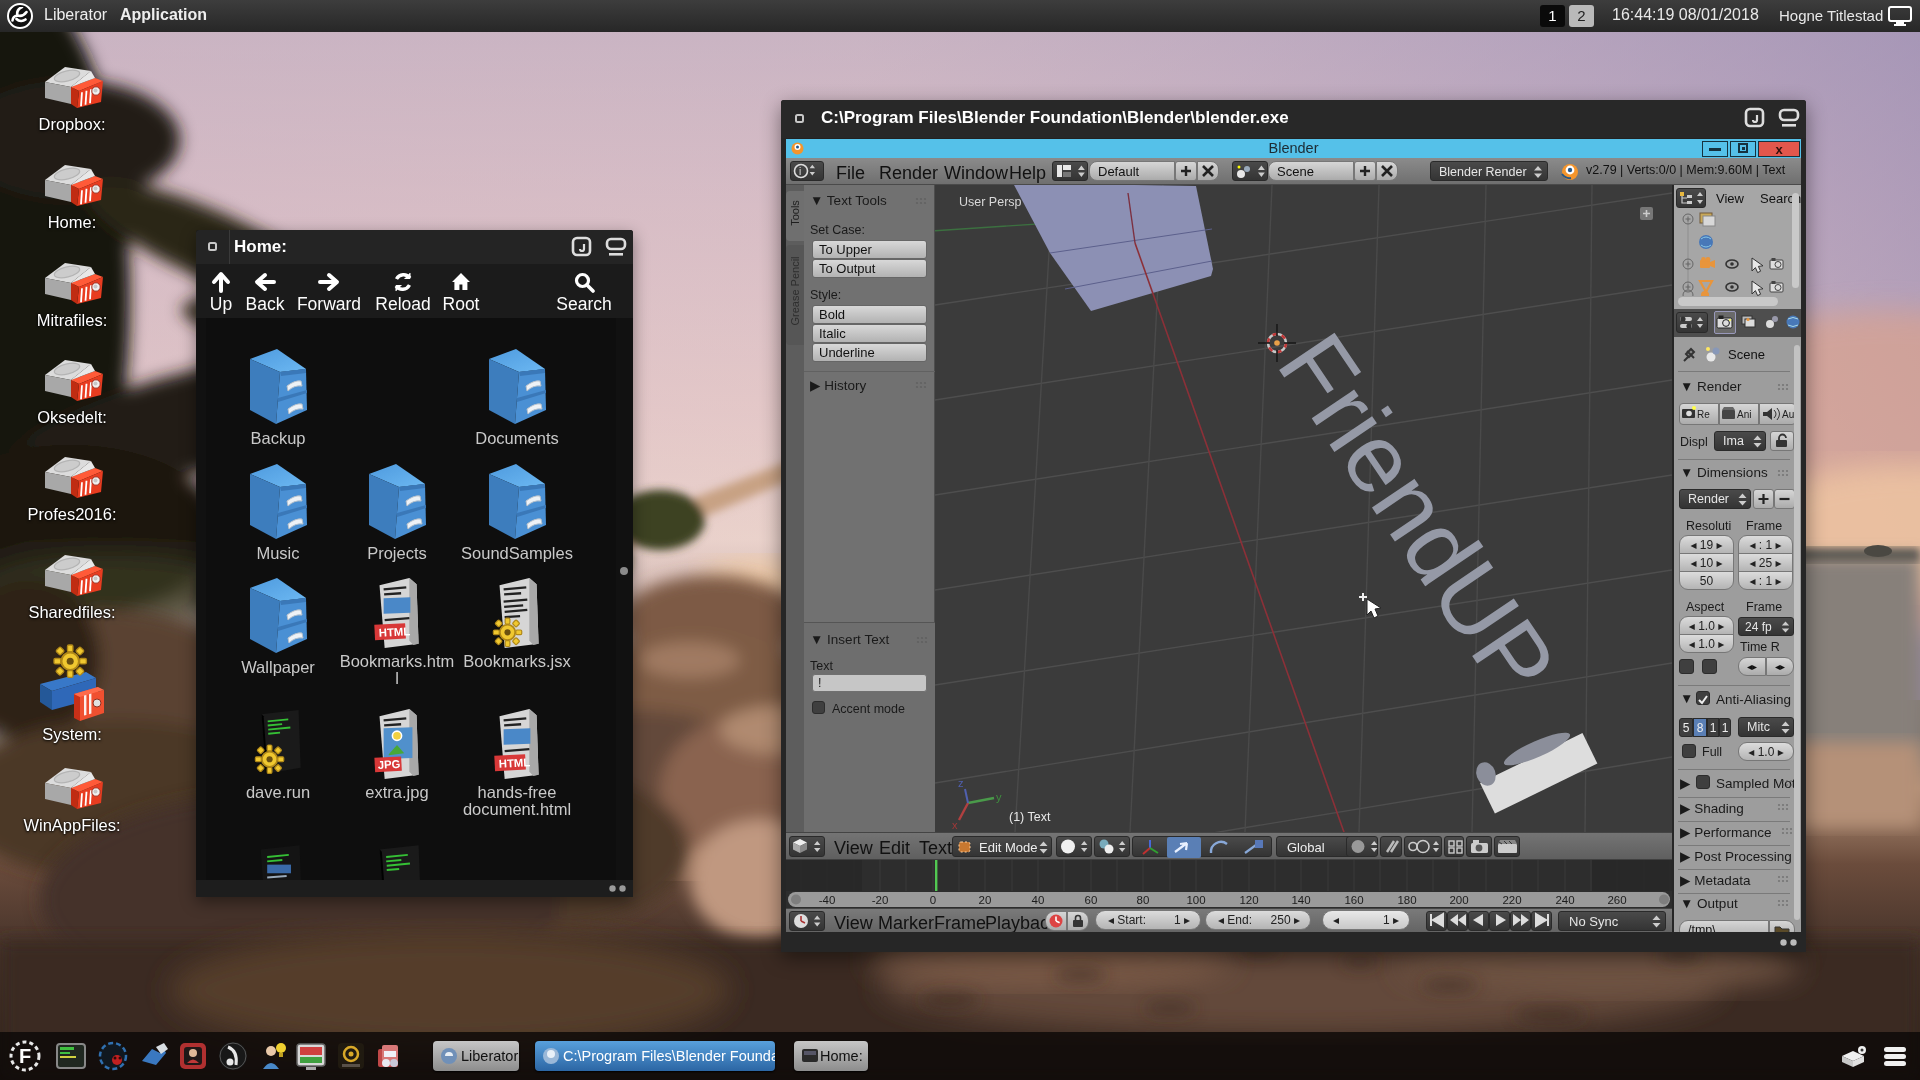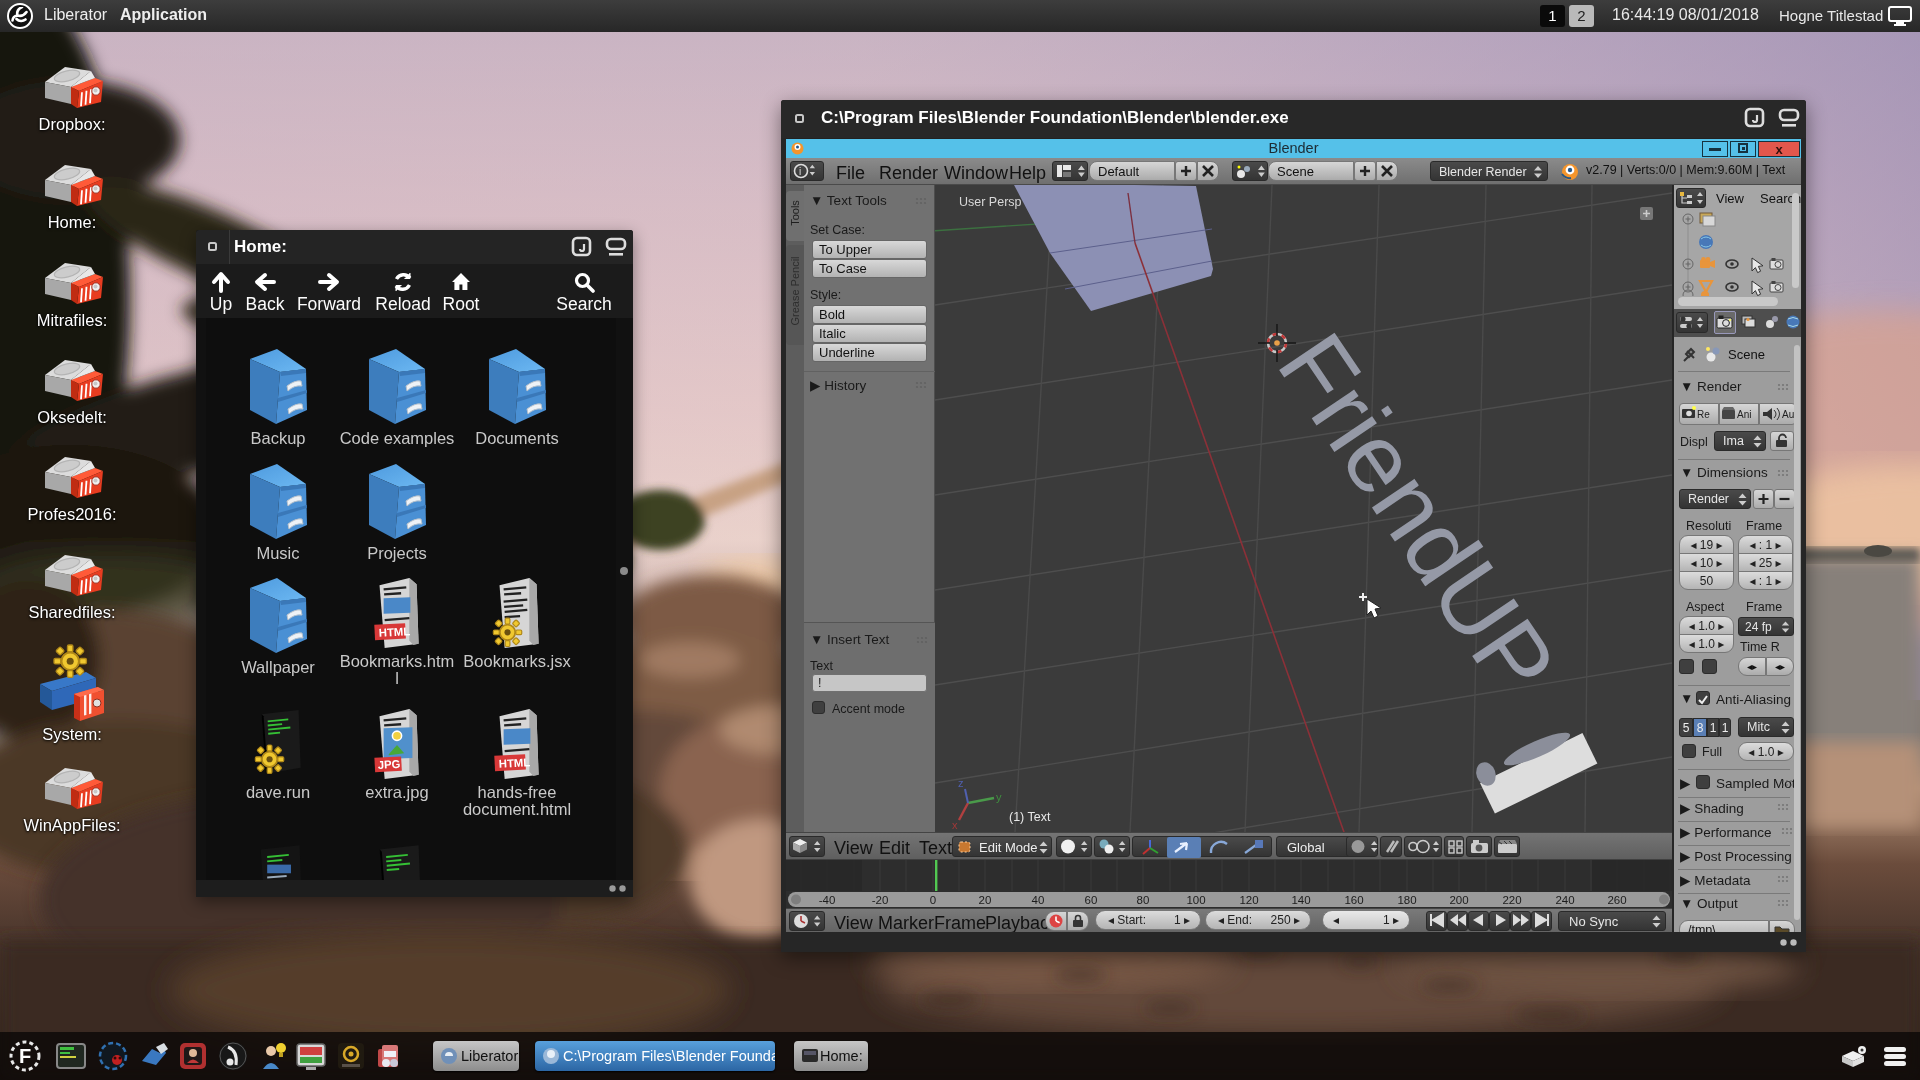--- a/index.html
+++ b/index.html
@@ -372,32 +372,32 @@
               <line x1="14" y1="17" x2="28" y2="15.7"></line>
     </g>
     <rect x="14" y="20" width="22" height="8" fill="#3a6aa8"></rect>
     <line x1="14" y1="32" x2="32" y2="30.5" stroke="#9ab" stroke-width="1.8"></line>
    </g>
   </defs>
       </svg>
   <div class="fitem" style="left:7px;top:30px"><svg width="62" height="78" viewBox="0 0 62 78">
           <use href="#cab"></use>
         </svg>Backup</div>
-  <div class="fitem" style="left:126px;top:30px"><svg width="62" height="78" viewBox="0 0 62 78">
-          <use href="#cab"></use>
-        </svg>Code examples</div>
   <div class="fitem" style="left:246px;top:30px"><svg width="62" height="78" viewBox="0 0 62 78">
           <use href="#cab"></use>
         </svg>Documents</div>
   <div class="fitem" style="left:126px;top:145px"><svg width="62" height="78" viewBox="0 0 62 78">
           <use href="#cab"></use>
         </svg>Projects</div>
   <div class="fitem" style="left:7px;top:145px"><svg width="62" height="78" viewBox="0 0 62 78">
           <use href="#cab"></use>
         </svg>Music</div>
+  <div class="fitem" style="left:246px;top:145px"><svg width="62" height="78" viewBox="0 0 62 78">
+          <use href="#cab"></use>
+        </svg>SoundSamples</div>
   <div class="fitem" style="left:7px;top:259px"><svg width="62" height="78" viewBox="0 0 62 78">
           <use href="#cab"></use>
         </svg>Wallpaper</div>
   <div class="fitem" style="left:126px;top:259px"><svg width="52" height="72" viewBox="0 0 48 70">
           <use href="#dochtml"></use>
         </svg>Bookmarks.htm<br>l</div>
   <div class="fitem" style="left:246px;top:259px"><svg width="52" height="72" viewBox="0 0 48 70">
           <use href="#docjsx"></use>
         </svg>Bookmarks.jsx</div>
   <div class="fitem" style="left:126px;top:390px"><svg width="52" height="72" viewBox="0 0 48 70">
@@ -519,21 +519,21 @@
             <circle cx="2" cy="2" r="1.1"></circle>
             <circle cx="6" cy="2" r="1.1"></circle>
             <circle cx="10" cy="2" r="1.1"></circle>
             <circle cx="2" cy="6" r="1.1"></circle>
             <circle cx="6" cy="6" r="1.1"></circle>
             <circle cx="10" cy="6" r="1.1"></circle>
           </g>
         </svg>
    <div class="phead" style="top:38px;font-size:12.5px">Set Case:</div>
    <div class="shelfbtn" style="top:55px">To Upper</div>
-   <div class="shelfbtn" style="top:74px">To Case</div>
+   <div class="shelfbtn" style="top:74px">To Output</div>
    <div class="phead" style="top:103px;font-size:12.5px">Style:</div>
    <div class="shelfbtn" style="top:120px">Bold</div>
    <div class="shelfbtn" style="top:139px">Italic</div>
    <div class="shelfbtn" style="top:158px">Underline</div>
    <div style="position:absolute;left:0;top:186px;width:131px;height:1px;background:#616161"></div>
    <div class="phead" style="top:192px">▶ History</div>
         <svg class="grip6" style="top:196px" width="14" height="8">
           <g fill="#555">
             <circle cx="2" cy="2" r="1.1"></circle>
             <circle cx="6" cy="2" r="1.1"></circle>

